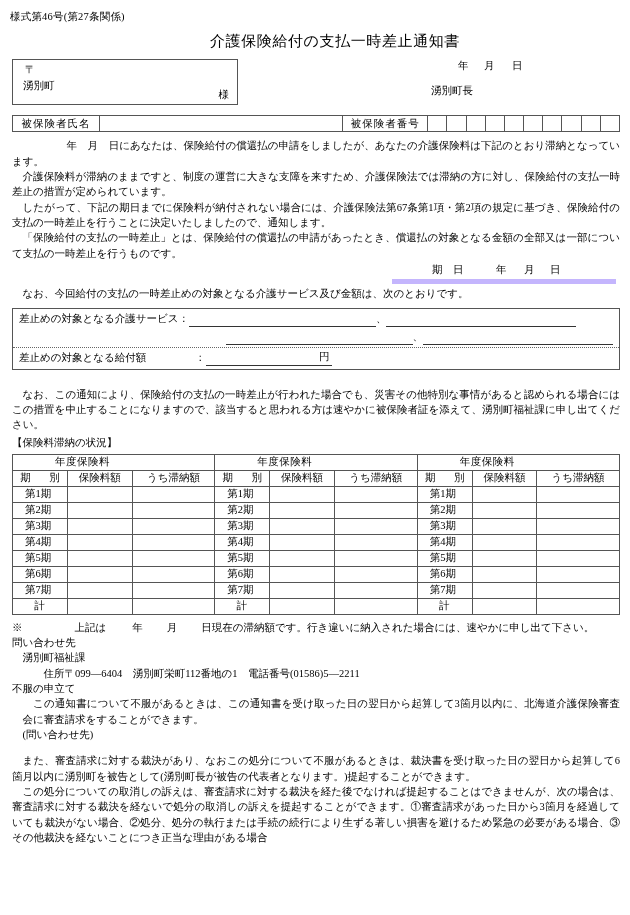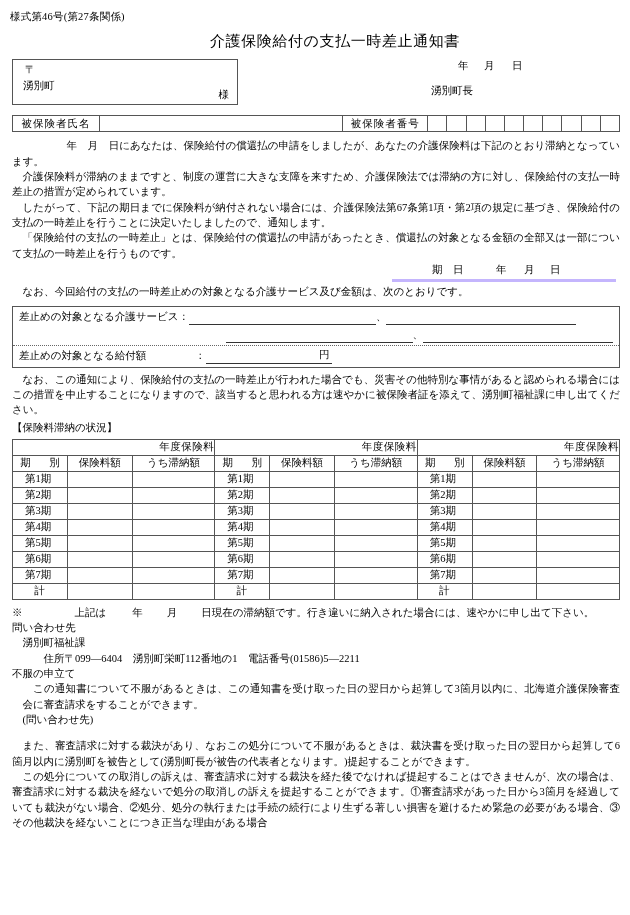--- a/index.html
+++ b/index.html
@@ -143,21 +143,21 @@
   .body p { margin: 0 0 0 0; }
 
   
   .kijitsu {
     text-align: right;
     padding-right: 14px;
     margin-top: 2px;
   }
   .kijitsu .ul {
     display: inline-block;
-    border-bottom: 3px solid #c4b5fd;
+    border-bottom: 5px solid #c4b5fd;
     padding: 0 2px 1px 2px;
     width: 220px;
     text-align: left;
   }
   .kijitsu .k1 { display:inline-block; width: 64px; padding-left: 38px;}
   .kijitsu .k2 { display:inline-block; width: 28px; }
   .kijitsu .k3 { display:inline-block; width: 26px; }
 
   
   .svcbox {
@@ -215,21 +215,21 @@
     border: 1.6px solid #333;
     font-size: 10.5px;
   }
   .ptable td, .ptable th {
     border: 1px solid #555;
     height: 15px;
     padding: 0;
     font-weight: normal;
   }
   .ptable .grouphdr {
-    text-align: right;
+    text-align: left;
     letter-spacing: 0.5px;
     padding-left: 42px;
   }
   .ptable .colhdr { text-align: center; }
   .ptable .colhdr.kibetsu { letter-spacing: 4px; padding-left: 4px;}
   .ptable .period {
     text-align: center;
     padding-left: 4px;
   }
   .ptable .period.left { text-align: left; padding-left: 12px; }
@@ -327,21 +327,21 @@
     </div>
     <div class="r2">
       <div class="amt-row">
         <span class="amt-label">差止めの対象となる給付額</span>
         <span>：</span>
         <span class="amt-ul"><span></span><span>円</span></span>
       </div>
     </div>
   </div>
 
-  <div class="body" style="margin-top:4px;">
+  <div class="body" style="margin-top:17px;">
     <p class="para indent1">なお、この通知により、保険給付の支払の一時差止が行われた場合でも、災害その他特別な事情があると認められる場合にはこの措置を中止することになりますので、該当すると思われる方は速やかに被保険者証を添えて、湧別町福祉課に申し出てください。</p>
   </div>
 
   <div class="secthead">【保険料滞納の状況】</div>
 
   <table class="ptable">
     <tbody>
         <tr>
       <th class="grouphdr" colspan="3">年度保険料</th>
       <th class="grouphdr gsep" colspan="3">年度保険料</th>

